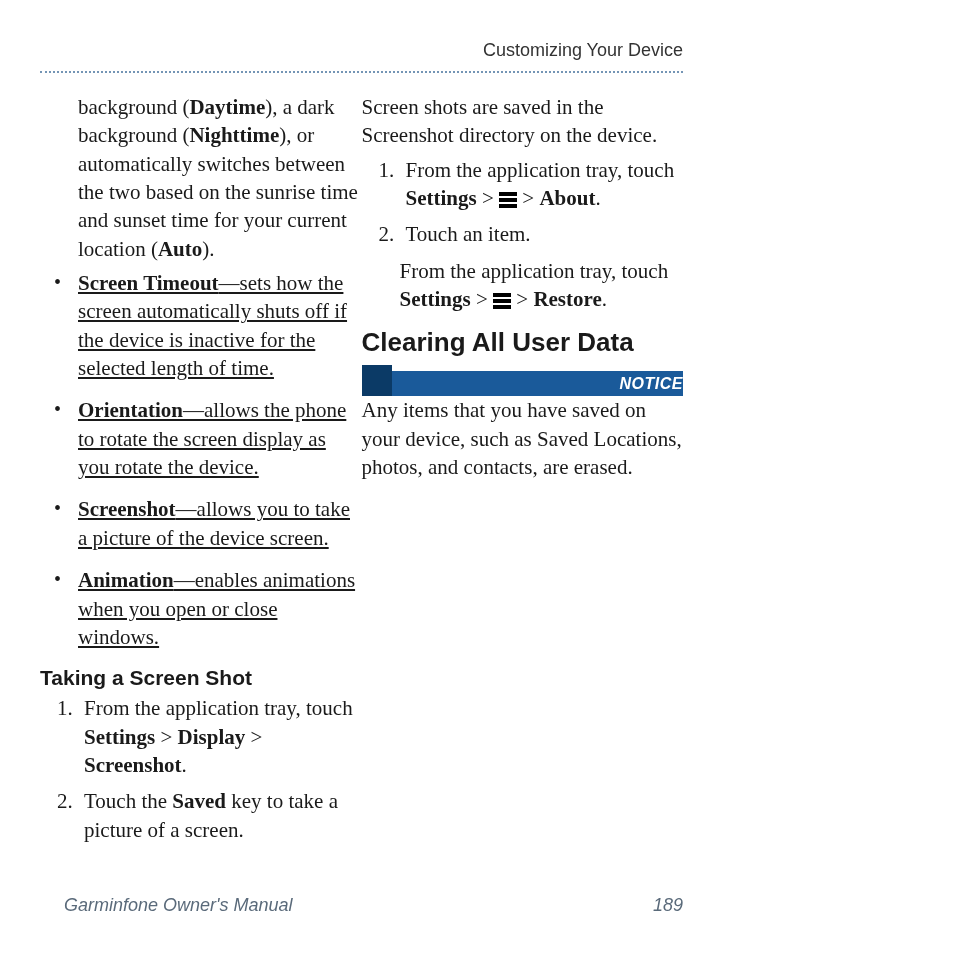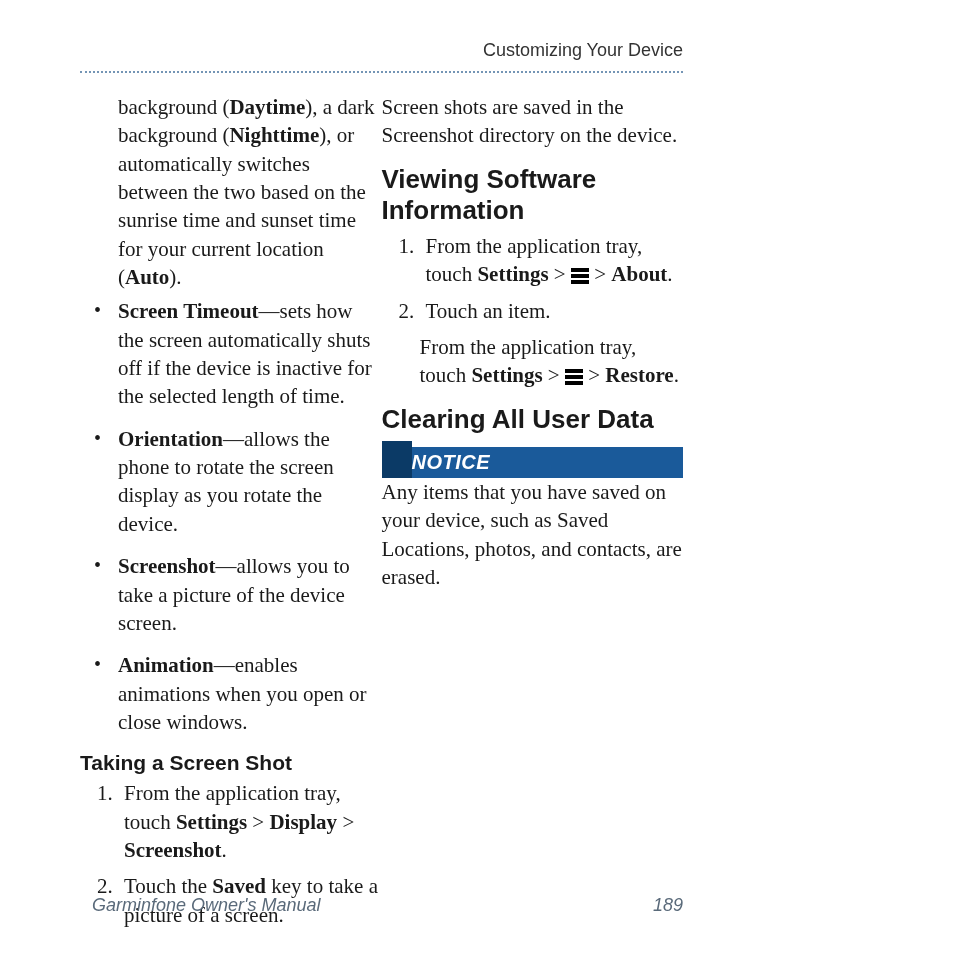--- a/index.html
+++ b/index.html
@@ -9,21 +9,21 @@
     font-family: "Times New Roman", Times, serif;
     color: #1a1a1a;
     width: 954px;
     height: 954px;
     box-sizing: border-box;
   }
   .page {
     width: 758px;
     height: 954px;
     box-sizing: border-box;
-    padding: 40px 75px 40px 80px;
+    padding: 40px 75px 40px 40px;
     position: relative;
   }
   .running-head {
     text-align: right;
     font-family: Arial, Helvetica, sans-serif;
     font-size: 18px;
     color: #333;
     margin-bottom: 10px;
   }
   .rule-dots {
@@ -39,20 +39,21 @@
     font-size: 21px;
     line-height: 1.35;
   }
   .col p {
     margin: 0 0 6px 0;
   }
   ul.bullets {
     list-style: none;
     padding: 0;
     margin: 0;
+    text-decoration: underline;
   }
   ul.bullets > li {
     position: relative;
     padding-left: 38px;
     margin-bottom: 14px;
   }
   ul.bullets > li::before {
     content: "•";
     position: absolute;
     left: 14px;
@@ -82,22 +83,22 @@
     font-size: 21px;
     margin: 10px 0 4px 0;
     line-height: 1.2;
   }
   .notice-bar {
     background: #1a5a9a;
     color: #fff;
     font-family: Arial, Helvetica, sans-serif;
     font-weight: bold;
     font-style: italic;
-    text-align: left;
-    font-size: 20px;
+    text-align: right;
+    font-size: 16px;
     padding: 2px 0;
     margin-top: 6px;
     letter-spacing: 0.5px;
   }
   .notice-left-accent {
     display: flex;
   }
   .notice-left-accent .accent {
     width: 30px;
     background: #0b3a66;
@@ -105,21 +106,21 @@
   .notice-left-accent .bar {
     flex: 1;
   }
   .notice-body {
     border-bottom: 1.5px solid #333;
     padding-bottom: 6px;
     margin-bottom: 12px;
   }
   .footer {
     position: absolute;
-    left: 92px;
+    left: 64px;
     right: 75px;
     bottom: 38px;
     display: flex;
     justify-content: space-between;
     font-family: Arial, Helvetica, sans-serif;
     font-style: italic;
     font-size: 18px;
     color: #5a6a7a;
   }
   .bold { font-weight: bold; }
@@ -184,21 +185,20 @@
           <span>Touch the </span><span class="bold">Saved</span><span> key to take a picture of a screen.</span>
         </li>
       </ol>
 
     </div>
 
     <div class="col">
 
       <p>Screen shots are saved in the Screenshot directory on the device.</p>
 
-      <h2 class="h-arial">Viewing Software Information</h2>
       <ol class="steps">
         <li>
           <span>From the application tray, touch </span><span class="bold">Settings</span><span> &gt; </span><span class="menu-icon"><span class="bar-line"></span><span class="bar-line"></span><span class="bar-line" style="margin-bottom:0"></span></span><span> &gt; </span><span class="bold">About</span><span>.</span>
         </li>
         <li>Touch an item.</li>
       </ol>
 
       <p class="indent-block">
         <span>From the application tray, touch </span><span class="bold">Settings</span><span> &gt; </span><span class="menu-icon"><span class="bar-line"></span><span class="bar-line"></span><span class="bar-line" style="margin-bottom:0"></span></span><span> &gt; </span><span class="bold">Restore</span><span>.</span>
       </p>

